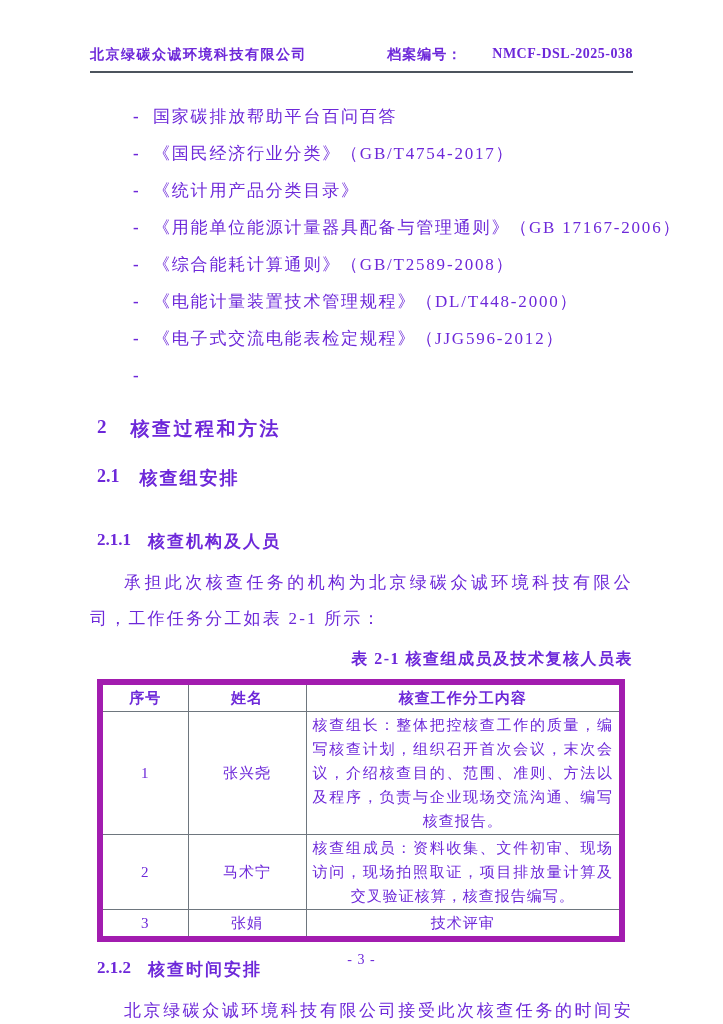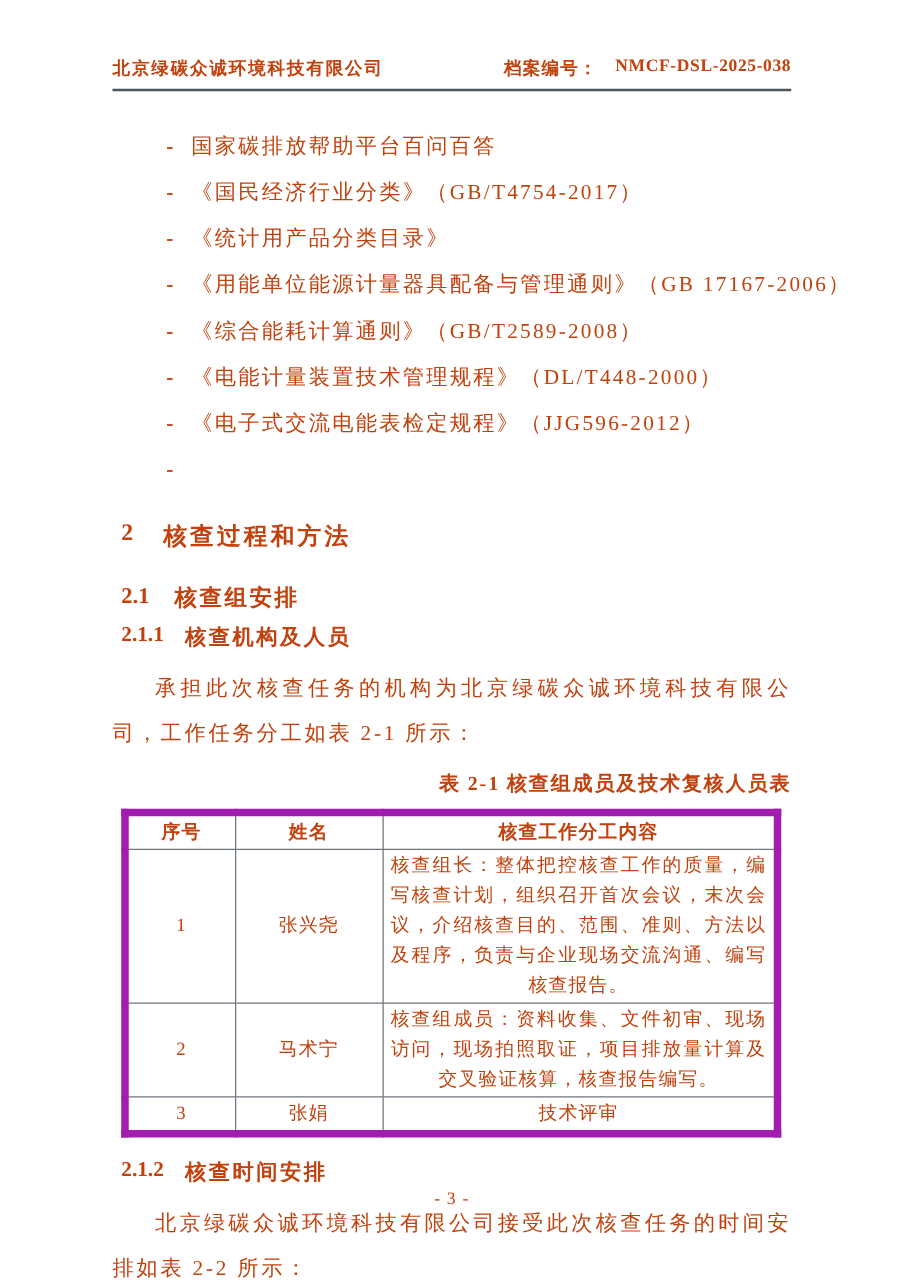--- a/index.html
+++ b/index.html
@@ -4,35 +4,35 @@
 <style>
   html, body { margin: 0; padding: 0; background: #ffffff; }
   .page {
     position: relative;
     width: 723px;
     height: 1024px;
     background: #ffffff;
     box-sizing: border-box;
     padding: 46px 90px 0 90px;
     font-family: "Liberation Serif", "DejaVu Serif", serif;
-    color: #c2410c;
+    color: #6d28d9;
     overflow: hidden;
   }
   
   .doc-header {
     display: flex;
     justify-content: space-between;
     align-items: baseline;
     border-bottom: 2px solid #4c545d;
     padding-bottom: 7px;
     font-size: 14px;
     font-weight: bold;
   }
   .doc-header .company { letter-spacing: 1.5px; }
-  .doc-header .archive { display: flex; gap: 14px; }
+  .doc-header .archive { display: flex; gap: 30px; }
   .doc-header .archive-label { letter-spacing: 1px; }
   .doc-header .archive-number { letter-spacing: 0.5px; }
   
   .ref-list { list-style: none; margin: 25px 0 0 0; padding: 0; }
   .ref-item {
     display: flex;
     align-items: center;
     height: 37px;
     font-size: 17px;
     letter-spacing: 1.8px;
@@ -43,21 +43,21 @@
     width: 20px;
     flex: 0 0 20px;
     font-weight: bold;
   }
   
   .h-sec { display: flex; font-weight: bold; margin: 0; }
   .h1-sec { font-size: 19px; margin-top: 22px; letter-spacing: 2.5px; }
   .h1-sec .num { margin-left: 7px; margin-right: 24px; letter-spacing: 0; }
   .h2-sec { font-size: 18px; margin-top: 24px; letter-spacing: 2px; }
   .h2-sec .num { margin-left: 7px; margin-right: 20px; letter-spacing: 0; }
-  .h3-sec { font-size: 17px; margin-top: 8px; letter-spacing: 2px; }
+  .h3-sec { font-size: 17px; margin-top: 40px; letter-spacing: 2px; }
   .h3-sec .num { margin-left: 7px; margin-right: 17px; letter-spacing: 0; }
   
   .body-para {
     margin: 12px 0 0 0;
     font-size: 17px;
     line-height: 36px;
     letter-spacing: 2.2px;
     text-indent: 2em;
     text-align: justify;
   }

